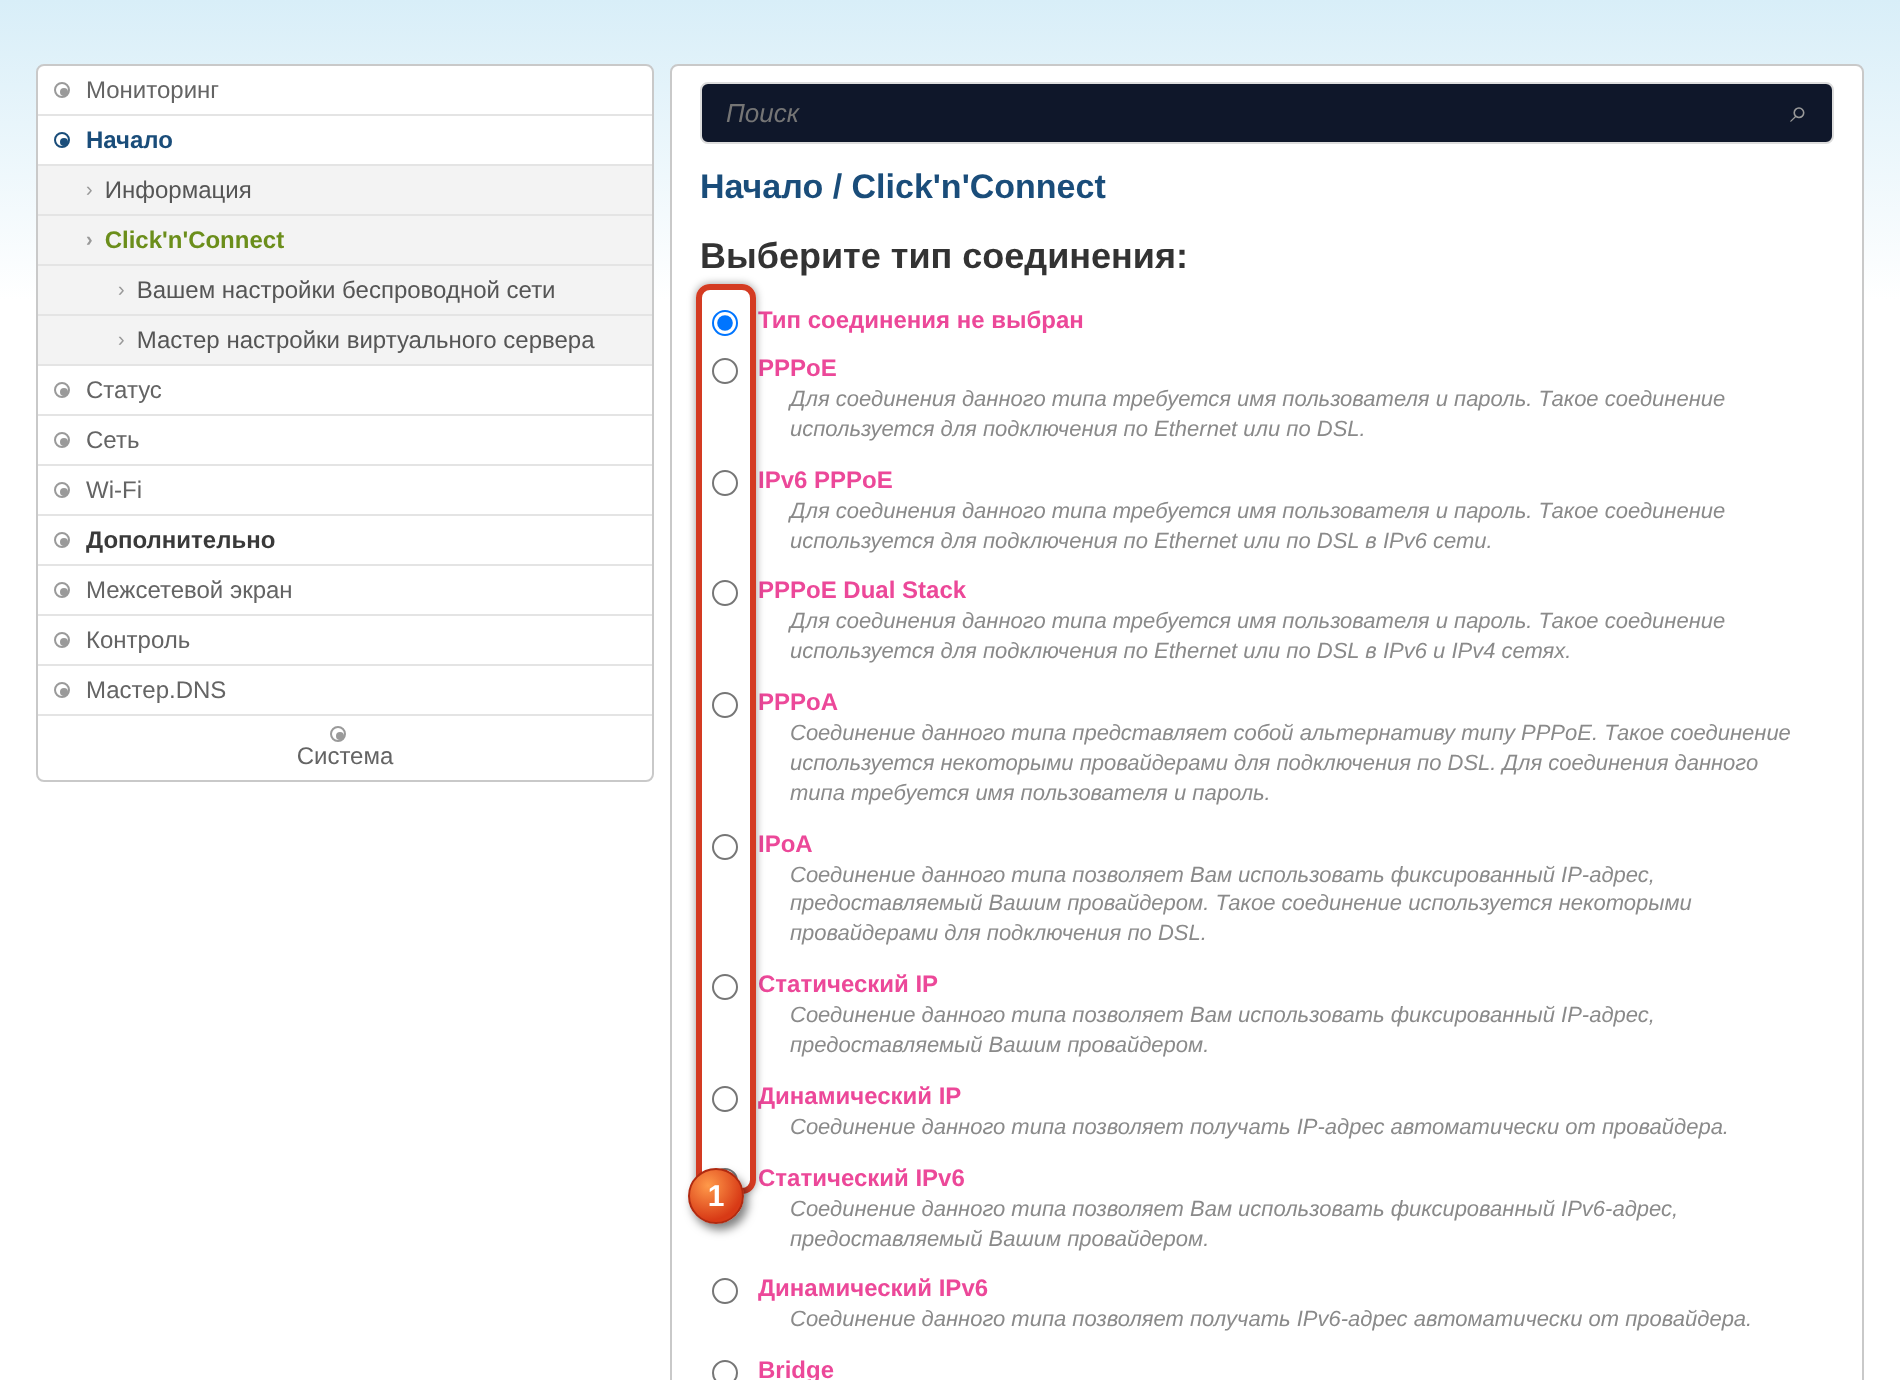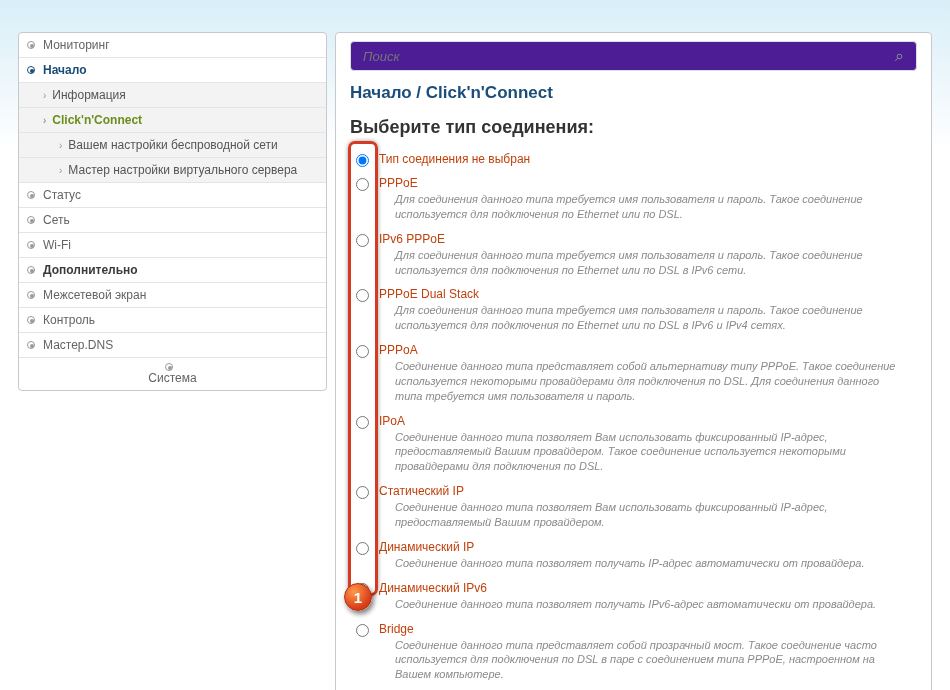--- a/index.html
+++ b/index.html
@@ -12,30 +12,30 @@
 .sb-item.sub2 { padding-left: 40px; background: #f3f3f3; color: #555; }
 .sb-item.nachalo { color: #1a4d7a; font-weight: bold; }
 .sb-item.active { color: #6b8e1b; font-weight: bold; }
 .sb-item.bold { color: #3a3a3a; font-weight: bold; }
 .bullet { display: inline-block; width: 8px; height: 8px; border: 1px solid #9a9a9a; border-radius: 50%; margin-right: 8px; background: #fff; position: relative; flex-shrink: 0; }
 .bullet::after { content: ""; position: absolute; width: 4px; height: 4px; background: #9a9a9a; border-radius: 50%; top: 2px; left: 2px; }
 .nachalo .bullet { border-color: #1a4d7a; }
 .nachalo .bullet::after { background: #1a4d7a; }
 .arrow { display: inline-block; margin-right: 6px; color: #999; font-size: 10px; }
 .main { flex: 1; border: 1px solid #c9c9c9; border-radius: 4px; background: #fff; padding: 8px 14px 14px 14px; position: relative; }
-.searchbar { background: #4c1d95; border: 1px solid #ddd; border-radius: 4px; padding: 5px 12px; display: flex; align-items: center; margin-bottom: 12px; }
+.searchbar { background: #0f172a; border: 1px solid #ddd; border-radius: 4px; padding: 5px 12px; display: flex; align-items: center; margin-bottom: 12px; }
 .searchbar input { flex: 1; background: transparent; border: none; outline: none; color: #999; font-style: italic; font-size: 13px; }
 .search-icon { font-size: 16px; color: #999; }
 .breadcrumb { color: #1a4d7a; font-size: 17px; font-weight: bold; margin-bottom: 14px; }
 .prompt { color: #333; font-weight: bold; font-size: 18px; margin-bottom: 10px; }
 .radio-group { position: relative; }
 .radio-row { display: flex; align-items: flex-start; padding: 4px 0; }
 .radio-row input[type=radio] { margin: 2px 10px 0 6px; }
 .radio-content { flex: 1; }
-.radio-title { color: #c2410c; font-weight: normal; font-size: 12px; margin-bottom: 2px; }
+.radio-title { color: #ec4899; font-weight: bold; font-size: 12px; margin-bottom: 2px; }
 .radio-desc { color: #8a8a8a; font-style: italic; font-size: 11px; padding-left: 16px; padding-right: 20px; line-height: 1.35; margin-bottom: 2px; }
 .highlight-radios { position: absolute; left: -2px; top: -7px; width: 30px; height: 455px; border: 3px solid #d43b22; border-radius: 7px; box-shadow: 0 0 4px rgba(0,0,0,.4); pointer-events: none; z-index: 5; }
 .marker { position: absolute; width: 28px; height: 28px; border-radius: 50%; background: radial-gradient(circle at 35% 30%, #ff9a4a, #d83a16 70%); color: #fff; font-weight: bold; font-size: 15px; display: flex; align-items: center; justify-content: center; box-shadow: 2px 3px 5px rgba(0,0,0,.5); border: 1px solid #b02a10; z-index: 6; pointer-events: none; }
 .marker-1 { left: -6px; top: 435px; }
 </style>
 </head>
 <body>
 
 <div class="page">
   <div class="sidebar">
@@ -165,20 +165,27 @@
         </div>
 
       <div class="radio-row">
           <input type="radio" name="ct" style="">
           <div class="radio-content">
             <div class="radio-title">Динамический IP</div>
             <div class="radio-desc">Соединение данного типа позволяет получать IP-адрес автоматически от провайдера.</div>
           </div>
         </div>
 
+      <div class="radio-row">
+          <input type="radio" name="ct" style="">
+          <div class="radio-content">
+            <div class="radio-title">Статический IPv6</div>
+            <div class="radio-desc">Соединение данного типа позволяет Вам использовать фиксированный IPv6-адрес, предоставляемый Вашим провайдером.</div>
+          </div>
+        </div>
 
       <div class="radio-row">
           <input type="radio" name="ct" style="">
           <div class="radio-content">
             <div class="radio-title">Динамический IPv6</div>
             <div class="radio-desc">Соединение данного типа позволяет получать IPv6-адрес автоматически от провайдера.</div>
           </div>
         </div>
 
       <div class="radio-row">

